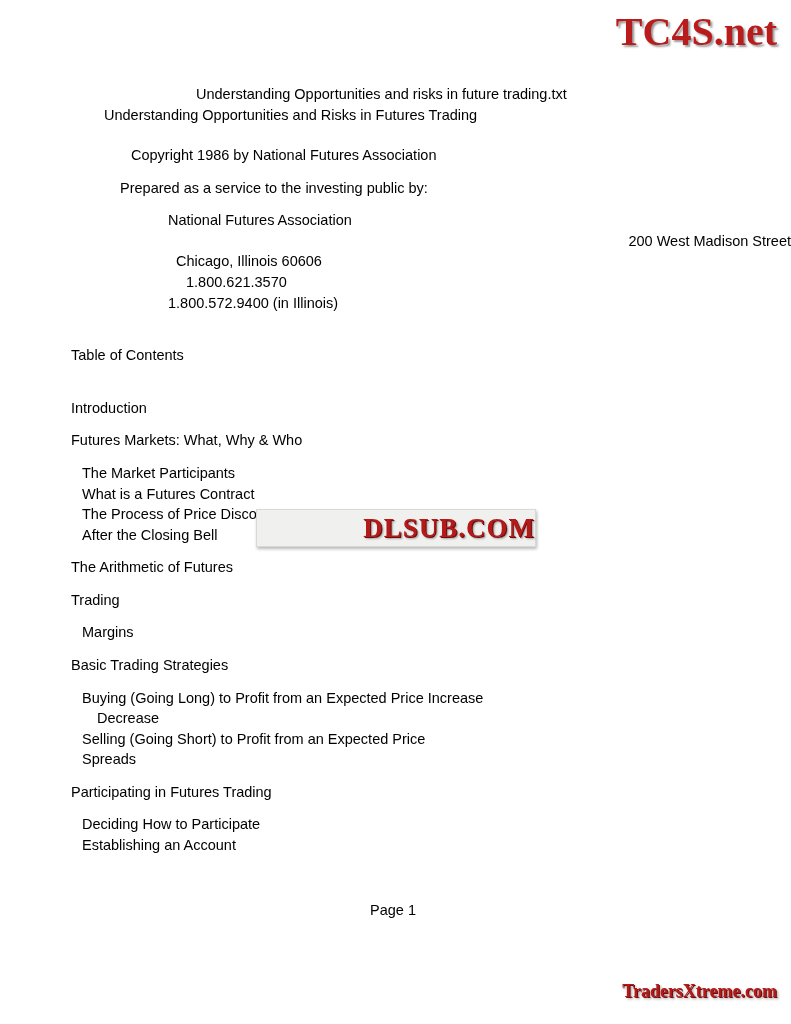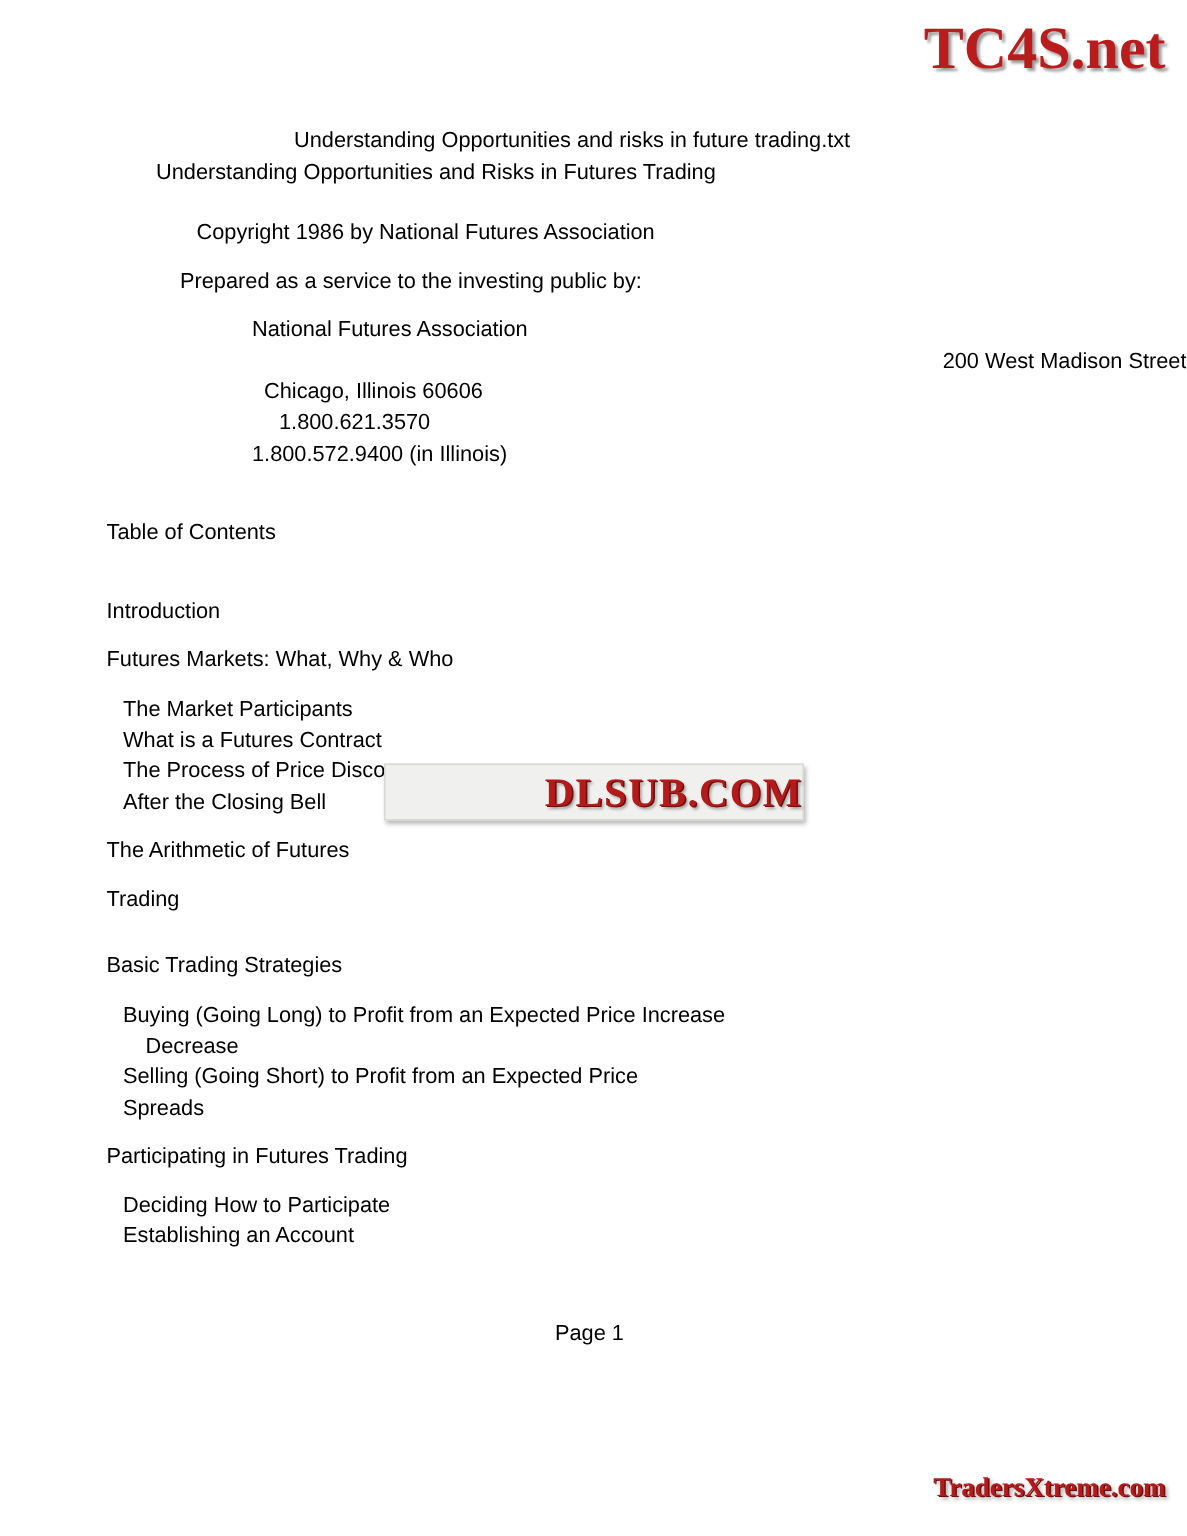--- a/index.html
+++ b/index.html
@@ -149,20 +149,21 @@
     <div class="blank-sm"></div>
     <div class="line i-sub">The Market Participants</div>
     <div class="line i-sub">What is a Futures Contract</div>
     <div class="line i-sub">The Process of Price Discovery</div>
     <div class="line i-sub">After the Closing Bell</div>
     <div class="blank-sm"></div>
     <div class="line i-left">The Arithmetic of Futures</div>
     <div class="blank-sm"></div>
     <div class="line i-left">Trading</div>
     <div class="blank-sm"></div>
+    <div class="line i-sub">Margins</div>
     <div class="blank-sm"></div>
     <div class="line i-left">Basic Trading Strategies</div>
     <div class="blank-sm"></div>
     <div class="line i-sub">Buying (Going Long) to Profit from an Expected Price Increase</div>
     <div class="line i-sub2">Decrease</div>
     <div class="line i-sub">Selling (Going Short) to Profit from an Expected Price</div>
     <div class="line i-sub">Spreads</div>
     <div class="blank-sm"></div>
     <div class="line i-left">Participating in Futures Trading</div>
     <div class="blank-sm"></div>

